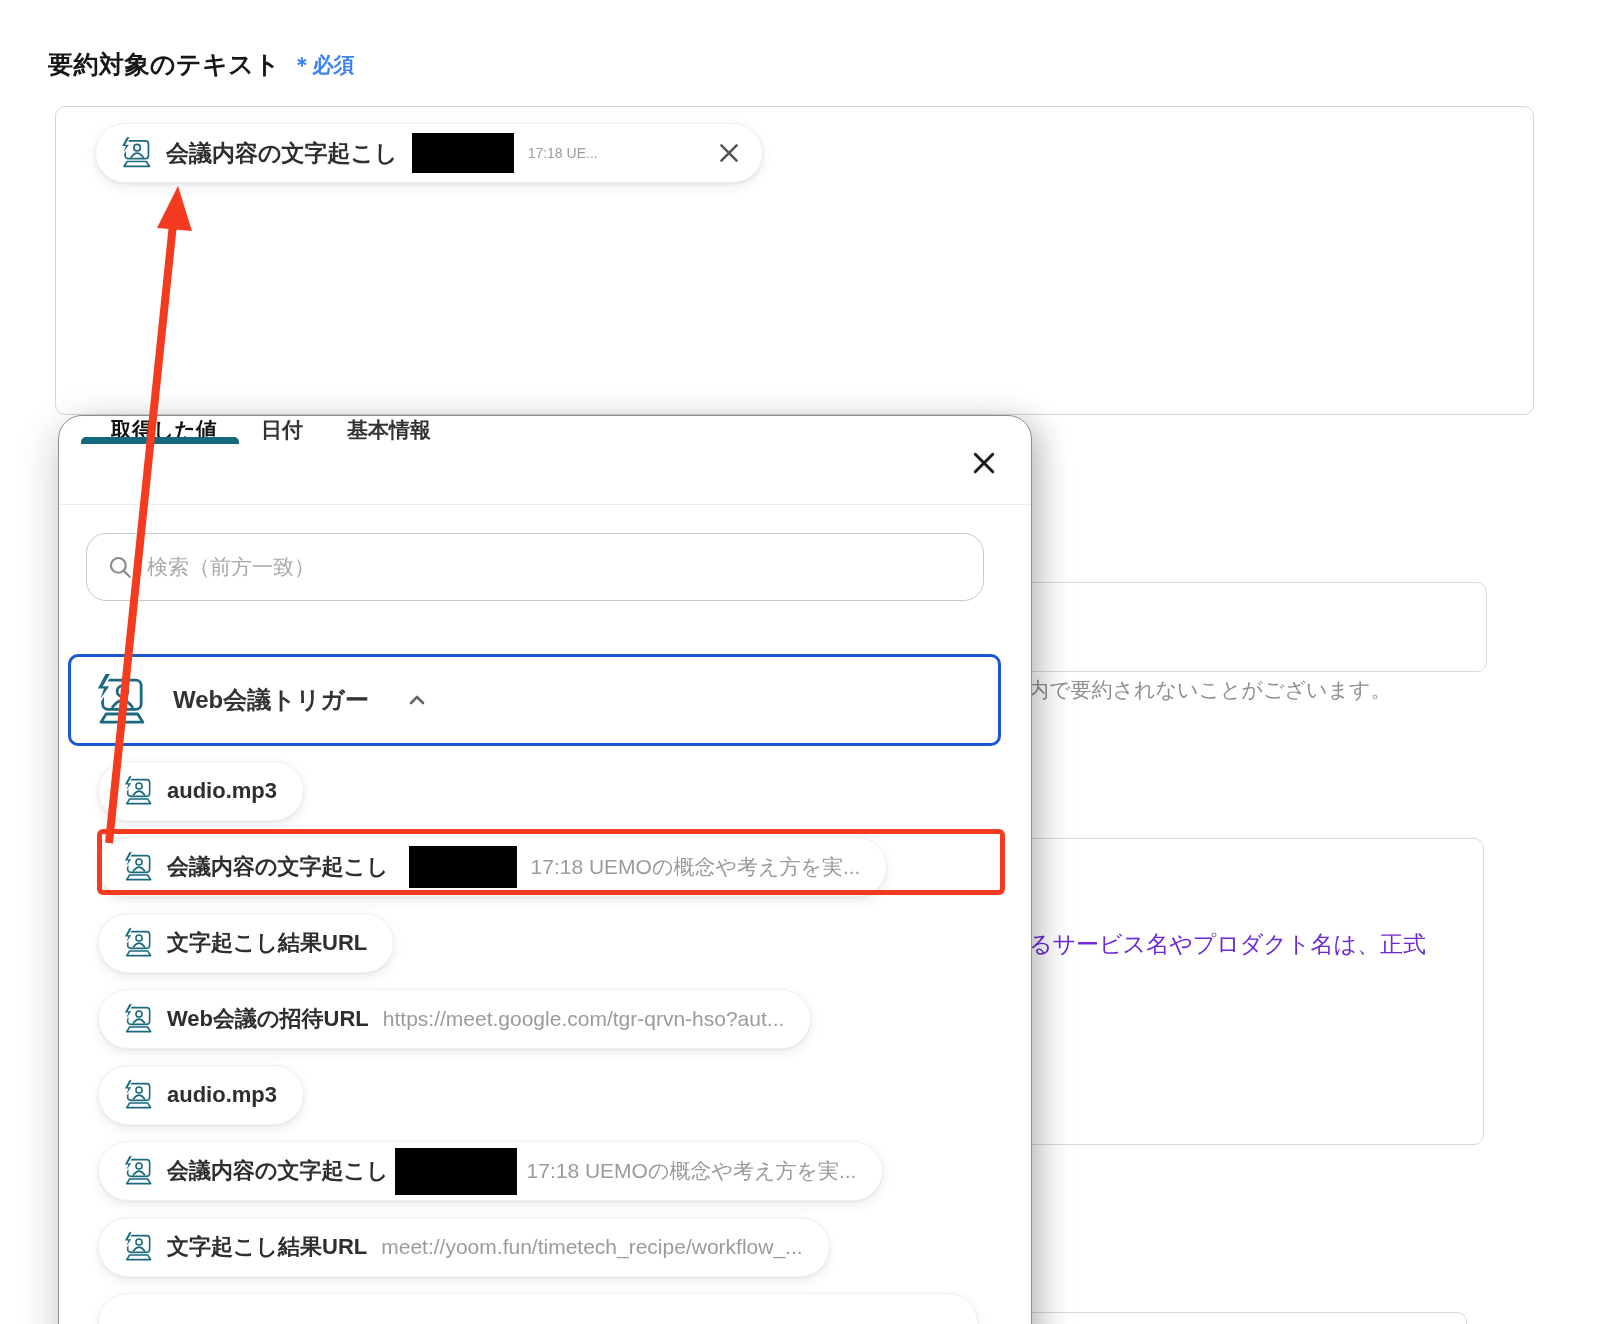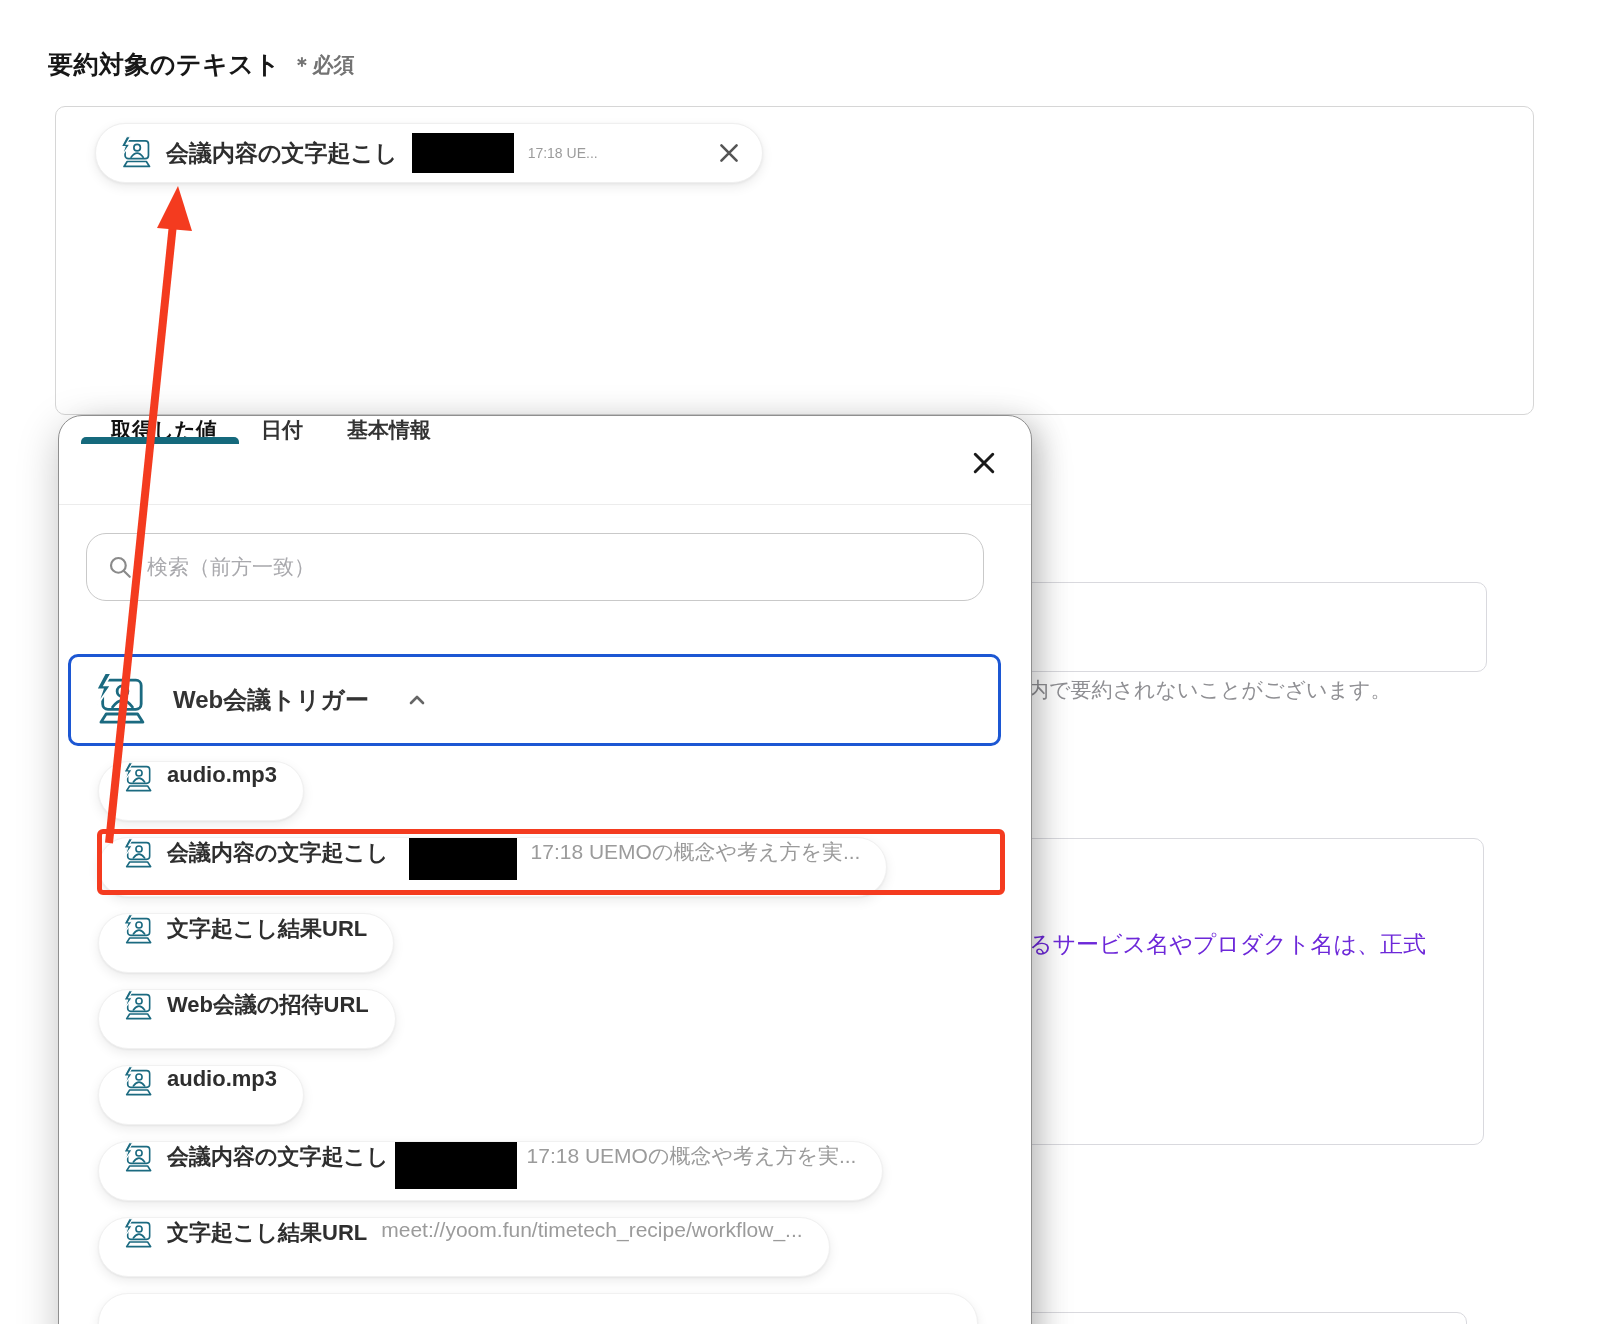--- a/index.html
+++ b/index.html
@@ -7,21 +7,21 @@
     width:1600px;height:1324px;position:relative;overflow:hidden;
     background:#ffffff;
     font-family:"Liberation Sans","DejaVu Sans",sans-serif;
     color:#222;
   }
   .abs{position:absolute;}
 
   
   .page-title{left:48px;top:48px;display:flex;align-items:center;gap:11px;}
   .page-title .lbl{font-size:25px;font-weight:700;color:#171717;letter-spacing:.5px;}
-  .page-title .req{font-size:21px;font-weight:700;color:#737373;}
+  .page-title .req{font-size:21px;font-weight:700;color:#3b82f6;}
 
   .field-box{left:55px;top:106px;width:1477px;height:307px;
     border:1.5px solid #d6d6d6;border-radius:10px;background:#fff;}
 
   .chip{left:95px;top:123px;height:60px;width:668px;box-sizing:border-box;
     display:flex;align-items:center;gap:14px;padding:0 20px 0 22px;
     background:#fff;border:1px solid #efefef;border-radius:30px;
     box-shadow:0 1px 3px rgba(0,0,0,.06),0 4px 12px rgba(0,0,0,.08);}
   .chip .chip-label{font-size:23px;font-weight:700;color:#2e2e2e;white-space:nowrap;}
   .chip .chip-preview{font-size:14px;color:#9b9b9b;white-space:nowrap;}
@@ -61,21 +61,21 @@
 
   .trigger{position:absolute;left:9px;top:238px;width:933px;height:92px;box-sizing:border-box;
     border:3px solid #1c57d3;border-radius:10px;background:#fff;
     display:flex;align-items:center;gap:26px;padding:0 20px;cursor:pointer;}
   .trigger .icon-lg{width:56px;height:56px;color:#1b6a80;flex:none;}
   .trigger .trigger-label{font-size:24px;font-weight:700;color:#333;white-space:nowrap;}
   .trigger .chev{width:24px;height:24px;color:#666;margin-left:10px;flex:none;}
 
   .value-list{position:absolute;left:39px;top:345px;right:0;}
   .row{height:60px;margin-bottom:16px;}
-  .pill{display:inline-flex;gap:14px;height:60px;box-sizing:border-box;
+  .pill{display:inline-flex;align-items:center;gap:14px;height:60px;box-sizing:border-box;
     padding:0 26px 0 22px;background:#fff;border:1px solid #f1f1f1;border-radius:30px;
     box-shadow:0 1px 2px rgba(0,0,0,.05),0 4px 12px rgba(0,0,0,.08);cursor:pointer;white-space:nowrap;}
   .pill.empty{width:880px;}
   .pill .icon-sm{width:32px;height:32px;color:#1b6a80;flex:none;}
   .row-label{font-size:22px;font-weight:700;color:#2e2e2e;}
   .row-preview{font-size:21px;color:#9b9b9b;}
   .pill .redact{width:108px;height:42px;margin-left:6px;}
   .pill .redact.overlap{width:122px;height:47px;margin-left:-8px;margin-right:-4px;}
 
   
@@ -192,20 +192,21 @@
 
     </span>
   </div>
       <div class="row">
     <span class="pill">
       <svg class="icon-sm">
             <use href="#i-meet"></use>
           </svg>
       <span class="row-label">Web会議の招待URL</span>
 
+      <span class="row-preview">https://meet.google.com/tgr-qrvn-hso?aut...</span>
     </span>
   </div>
       <div class="row">
     <span class="pill">
       <svg class="icon-sm">
             <use href="#i-meet"></use>
           </svg>
       <span class="row-label">audio.mp3</span>
 
     </span>

